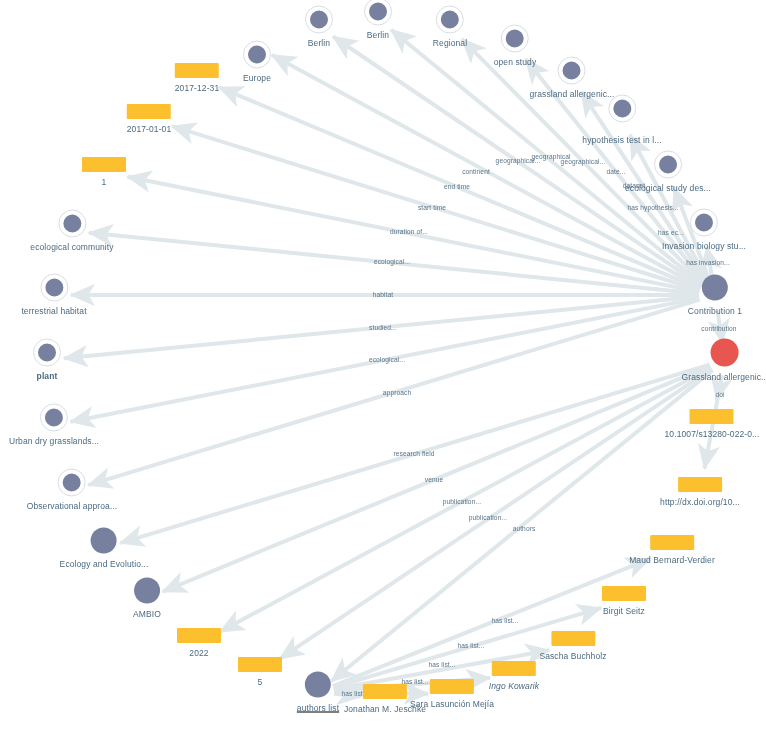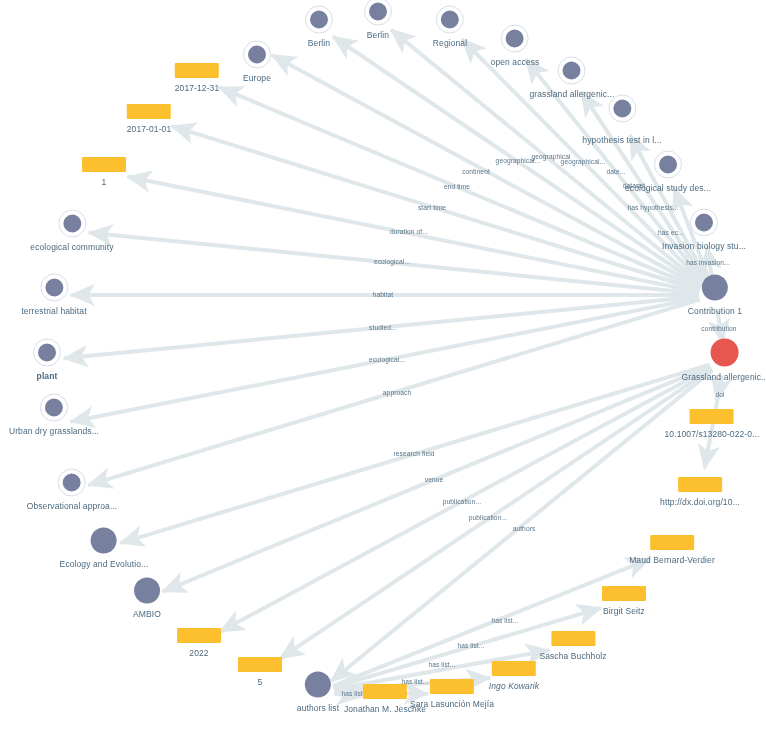--- a/index.html
+++ b/index.html
@@ -161,21 +161,21 @@
       <div class="node" style="left: 378px; top: 19px;">
         <div class="node-circle ringed"></div>
         <div class="node-label">Berlin</div>
       </div>
       <div class="node" style="left: 450px; top: 27px;">
         <div class="node-circle ringed"></div>
         <div class="node-label">Regional</div>
       </div>
       <div class="node" style="left: 515px; top: 46px;">
         <div class="node-circle ringed"></div>
-        <div class="node-label">open access</div>
+        <div class="node-label">open study</div>
       </div>
       <div class="node" style="left: 572px; top: 78px;">
         <div class="node-circle ringed"></div>
         <div class="node-label">grassland allergenic...</div>
       </div>
       <div class="node" style="left: 622px; top: 120px; gap: 8px;">
         <div class="node-circle ringed"></div>
         <div class="node-label">hypothesis test in l...</div>
       </div>
       <div class="node" style="left: 668px; top: 172px;">
@@ -211,21 +211,21 @@
         <div class="node-label">ecological community</div>
       </div>
       <div class="node" style="left: 54px; top: 295px;">
         <div class="node-circle ringed"></div>
         <div class="node-label">terrestrial habitat</div>
       </div>
       <div class="node" style="left: 47px; top: 360px; font-weight: bold;">
         <div class="node-circle ringed"></div>
         <div class="node-label">plant</div>
       </div>
-      <div class="node" style="left: 54px; top: 415px;">
+      <div class="node" style="left: 54px; top: 425px;">
         <div class="node-circle ringed"></div>
         <div class="node-label">Urban dry grasslands...</div>
       </div>
       <div class="node" style="left: 72px; top: 490px;">
         <div class="node-circle ringed"></div>
         <div class="node-label">Observational approa...</div>
       </div>
       <div class="node" style="left: 104px; top: 548px;">
         <div class="node-circle"></div>
         <div class="node-label">Ecology and Evolutio...</div>
@@ -235,21 +235,21 @@
         <div class="node-label">AMBIO</div>
       </div>
       <div class="node" style="left: 199px; top: 643px;">
         <div class="node-rect"></div>
         <div class="node-label">2022</div>
       </div>
       <div class="node" style="left: 260px; top: 672px;">
         <div class="node-rect"></div>
         <div class="node-label">5</div>
       </div>
-      <div class="node" style="left: 318px; top: 692px;">
+      <div class="node" style="left: 318px; top: 692px; text-decoration: underline;">
         <div class="node-circle"></div>
         <div class="node-label">authors list</div>
       </div>
       <div class="node" style="left: 385px; top: 699px;">
         <div class="node-rect"></div>
         <div class="node-label">Jonathan M. Jeschke</div>
       </div>
       <div class="node" style="left: 452px; top: 694px;">
         <div class="node-rect"></div>
         <div class="node-label">Sara Lasunción Mejía</div>

